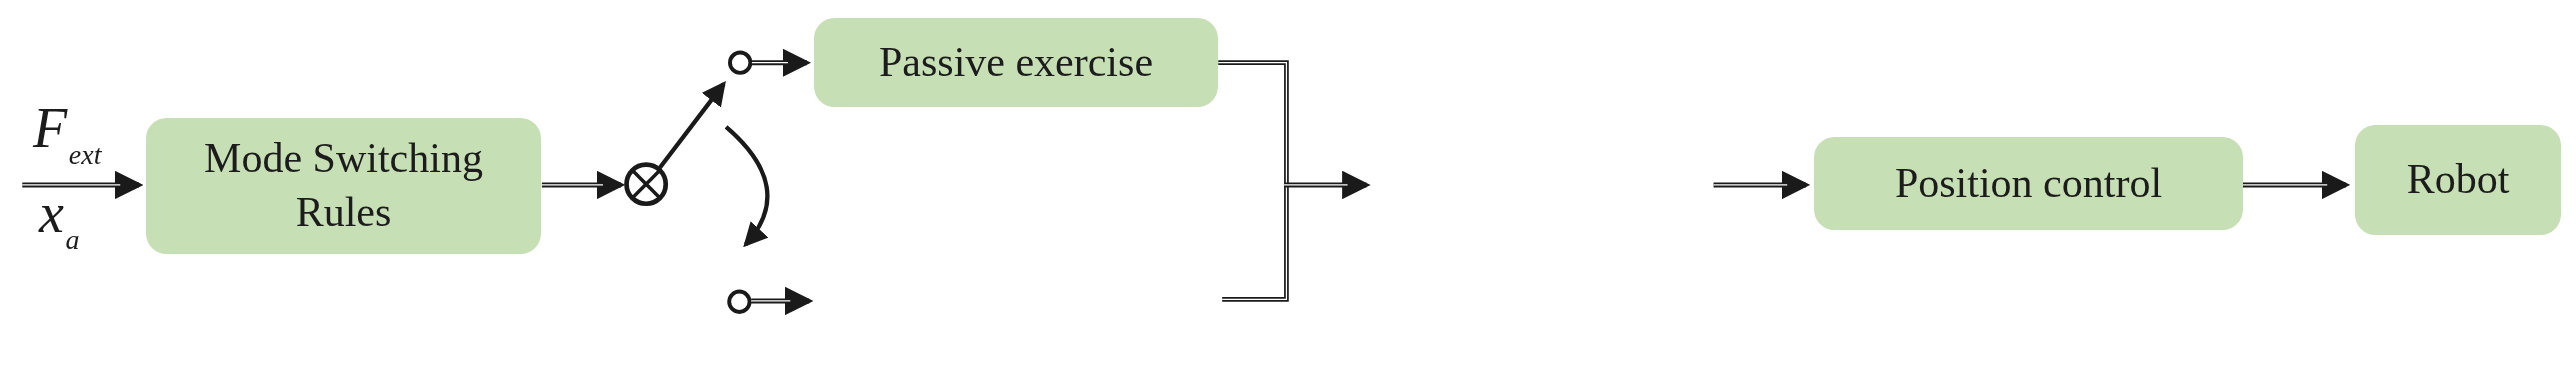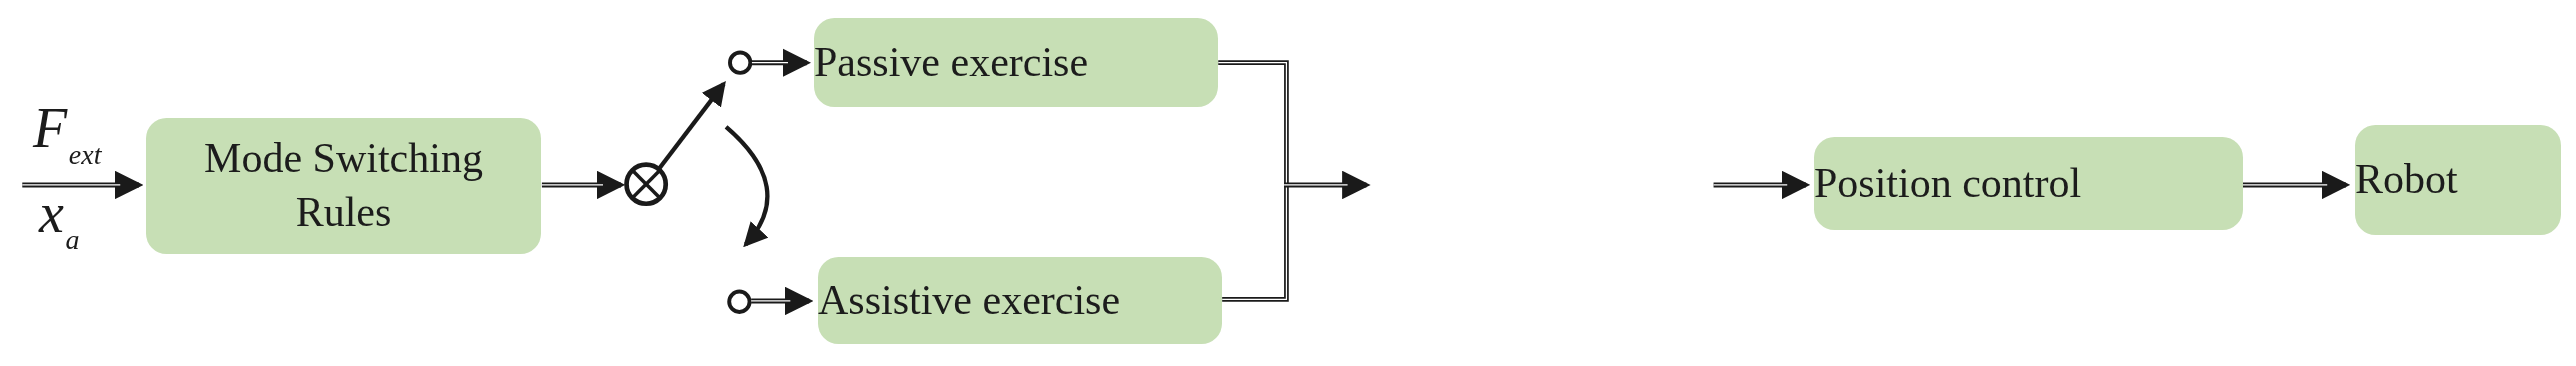--- a/index.html
+++ b/index.html
@@ -21,21 +21,21 @@
     top: 0;
     width: 2576px;
     height: 366px;
   }
   .block {
     position: absolute;
     background: #c7dfb5;
     border-radius: 20.4px;
     display: flex;
     align-items: center;
-    justify-content: flex-start;
+    justify-content: center;
     text-align: center;
     color: #1c1c1c;
     font-size: 42px;
     line-height: 1.28;
     z-index: 2;
   }
   .math-label {
     position: absolute;
     color: #1c1c1c;
     font-style: italic;
@@ -136,23 +136,20 @@
   </div>
 
   <div class="block" id="box-mode">
     <span>Mode Switching Rules</span>
   </div>
 
   <div class="block" id="box-passive">
     <span>Passive exercise</span>
   </div>
 
-  <div class="block" id="box-assistive">
-    <span>Assistive exercise</span>
-  </div>
 
 
   <div class="block" id="box-poscontrol">
     <span>Position control</span>
   </div>
 
   <div class="block" id="box-robot">
     <span>Robot</span>
   </div>
 

